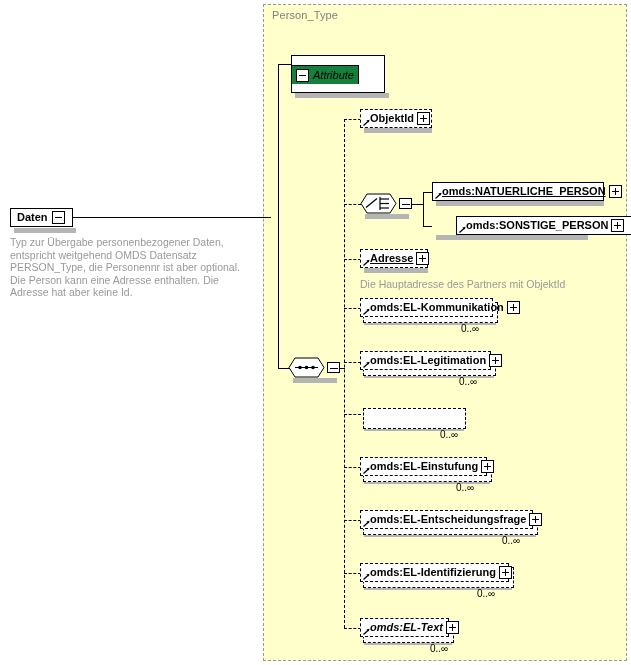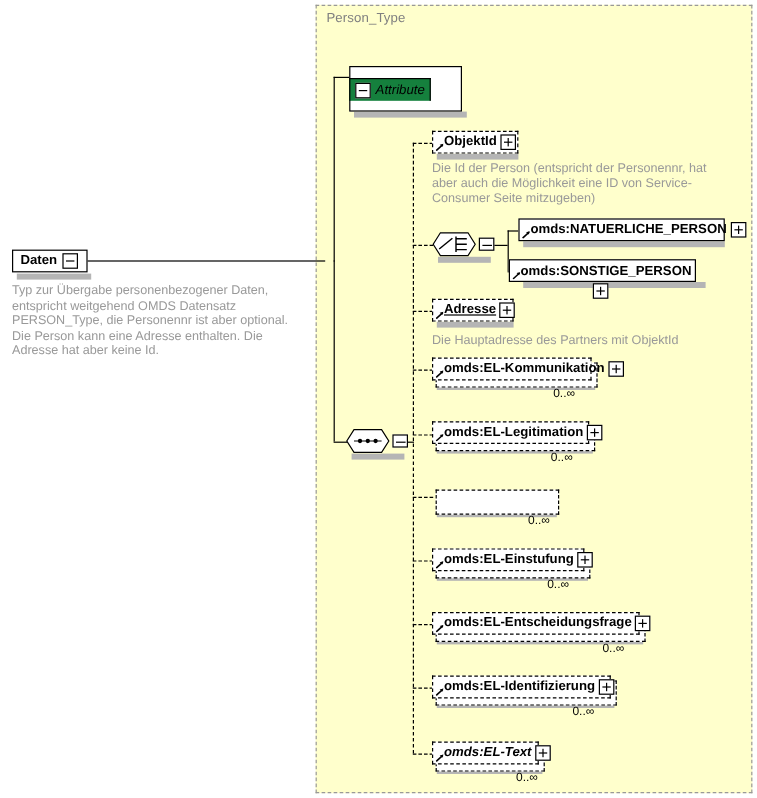--- a/index.html
+++ b/index.html
@@ -198,21 +198,20 @@
   <div class="hdash" style="left:344px;top:119px;width:17px;"></div>
   <div class="shadow" style="left:364px;top:128px;width:68px;height:5px;"></div>
   <div class="node dashed" style="left:360px;top:109px;width:72px;">
     <span class="lbl">ObjektId</span>
     <span class="expander plus"></span>
     <svg class="inarrow" viewBox="0 0 7 7">
       <path d="M0.5,6.5 L6,1.5" stroke="#000" stroke-width="1.3" fill="none"></path>
       <path d="M6.5,0.8 L3.4,1.6 L5.6,3.4 Z" fill="#000"></path>
     </svg>
   </div>
-  <div class="anno" style="left:360px;top:134px;width:245px;">Die Id der Person (entspricht der Personennr, hat aber auch die Möglichkeit eine ID von Service-Consumer Seite mitzugeben)</div>
 
   <div class="hdash" style="left:344px;top:204px;width:17px;"></div>
   <div class="shadow" style="left:365px;top:214px;width:44px;height:5px;"></div>
   <svg class="comp" style="left:360px;top:193px;" width="44" height="22" viewBox="0 0 44 22">
     <polygon points="7,1 30,1 36,10.5 30,20 7,20 1,10.5" fill="#ffffff" stroke="#000000" stroke-width="1"></polygon>
     <line x1="6" y1="14.5" x2="17" y2="5.5" stroke="#000000" stroke-width="1.2"></line>
     <line x1="20" y1="4" x2="20" y2="17" stroke="#000000" stroke-width="1.2"></line>
     <line x1="20" y1="6" x2="29" y2="6" stroke="#000000" stroke-width="1.2"></line>
     <line x1="20" y1="10.5" x2="29" y2="10.5" stroke="#000000" stroke-width="1.2"></line>
     <line x1="20" y1="15" x2="29" y2="15" stroke="#000000" stroke-width="1.2"></line>
@@ -220,31 +219,31 @@
   <div class="node solid" style="left:399px;top:198px;width:13px;height:11px;padding:0;">
     <span style="position:absolute;left:2px;top:5px;width:8px;height:1px;background:#000;"></span>
   </div>
 
   <div class="hline" style="left:412px;top:204px;width:11px;"></div>
   <div class="vline" style="left:423px;top:192px;height:34px;"></div>
   <div class="hline" style="left:423px;top:192px;width:9px;"></div>
   <div class="hline" style="left:423px;top:226px;width:9px;"></div>
 
   <div class="shadow" style="left:436px;top:201px;width:168px;height:5px;"></div>
-  <div class="node solid" style="left:432px;top:182px;width:172px;">
+  <div class="node solid" style="left:432px;top:182px;width:172px;text-decoration:underline;">
     <span class="lbl">omds:NATUERLICHE_PERSON</span>
     <span class="expander plus"></span>
     <svg class="inarrow" viewBox="0 0 7 7">
       <path d="M0.5,6.5 L6,1.5" stroke="#000" stroke-width="1.3" fill="none"></path>
       <path d="M6.5,0.8 L3.4,1.6 L5.6,3.4 Z" fill="#000"></path>
     </svg>
   </div>
 
   <div class="shadow" style="left:436px;top:235px;width:152px;height:5px;"></div>
-  <div class="node solid" style="left:424px;top:216px;width:156px;flex-direction:column;">
+  <div class="node solid" style="left:456px;top:216px;width:176px;">
     <span class="lbl">omds:SONSTIGE_PERSON</span>
     <span class="expander plus"></span>
     <svg class="inarrow" viewBox="0 0 7 7">
       <path d="M0.5,6.5 L6,1.5" stroke="#000" stroke-width="1.3" fill="none"></path>
       <path d="M6.5,0.8 L3.4,1.6 L5.6,3.4 Z" fill="#000"></path>
     </svg>
   </div>
 
   <div class="hdash" style="left:344px;top:259px;width:17px;"></div>
   <div class="shadow" style="left:364px;top:268px;width:64px;height:5px;"></div>

